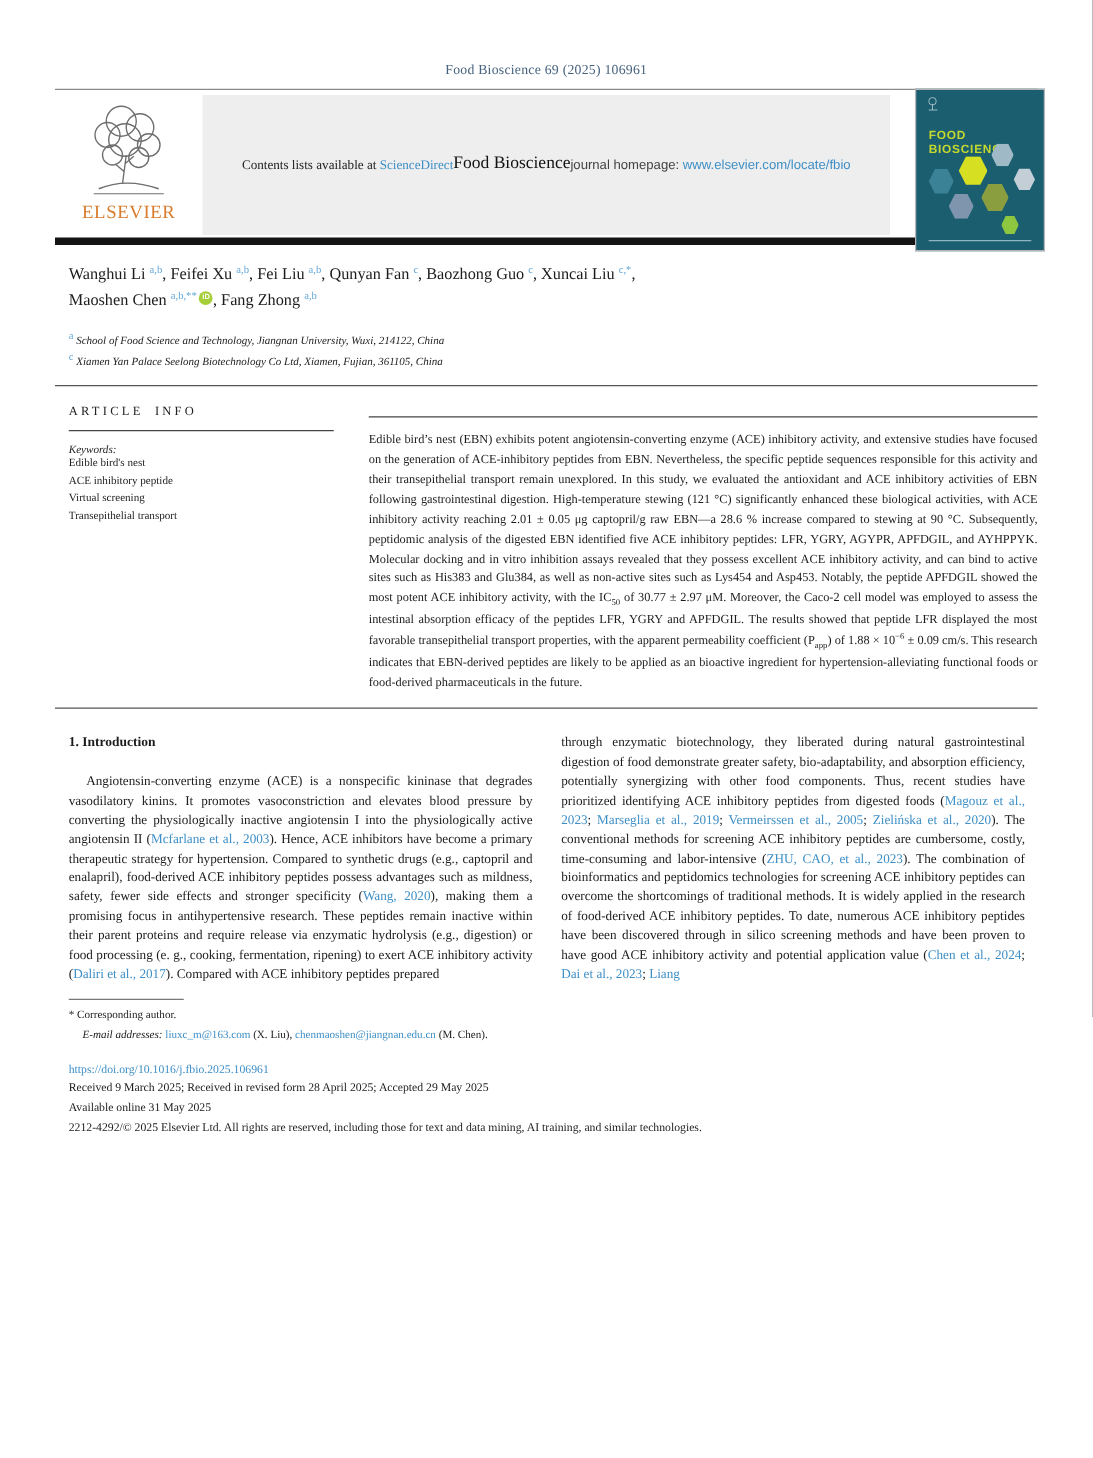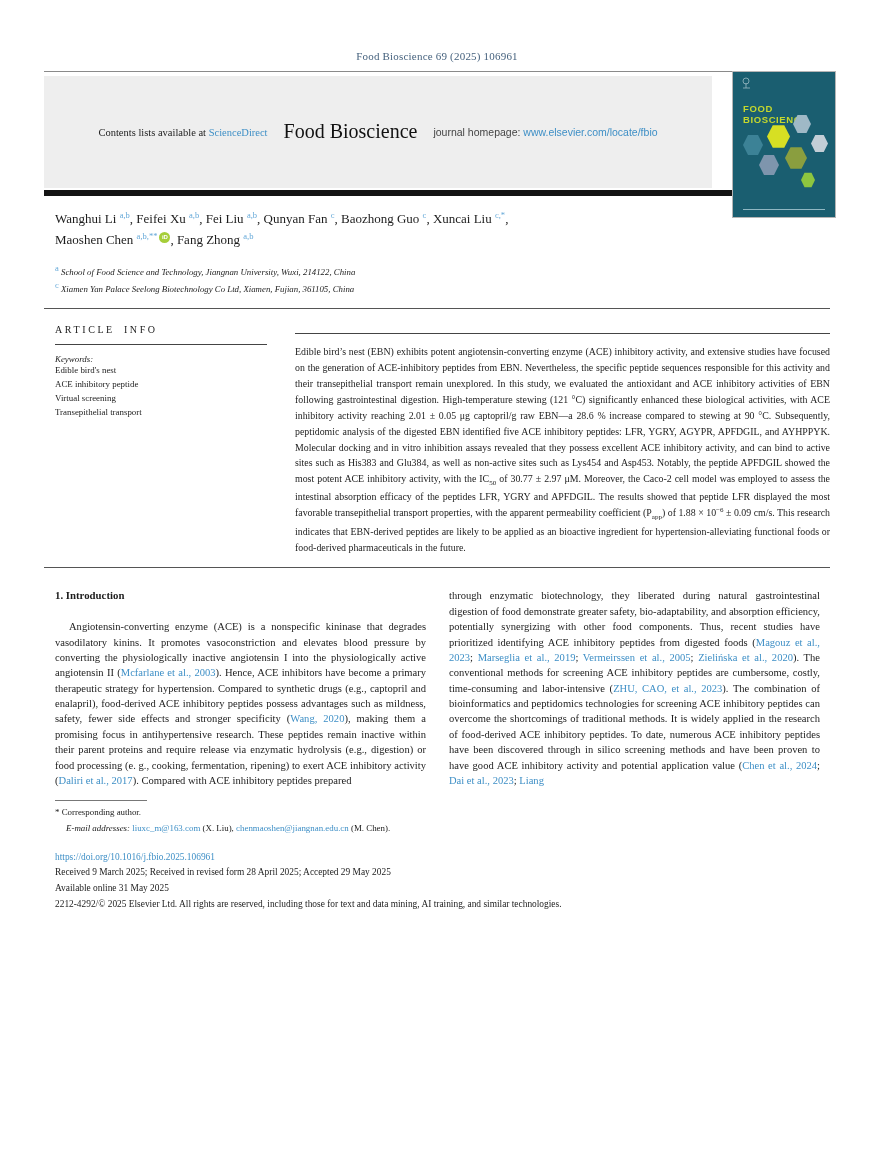--- a/index.html
+++ b/index.html
@@ -10,24 +10,24 @@
     font-family:"Liberation Serif", serif;
   }
   .citation { text-align:center; padding-top:50px; font-size:11px; color:#46627e; letter-spacing:.2px; }
   .toprule { margin:9px 44px 0; border-top:1px solid #8a8a8a; }
   .banner-wrap { position:relative; margin:4px 44px 0; height:112px; }
   .banner-row { display:flex; height:112px; }
   .logo-box { width:118px; background:#fff; display:flex; flex-direction:column; align-items:center; padding-top:3px; }
   .elsevier-label { color:#d97b2d; font-size:15px; letter-spacing:.5px; margin-top:-3px; }
   .banner-center { flex:1; background:#eeeeee; display:flex; flex-direction:row; align-items:center; justify-content:center; margin-right:118px; }
   .contents-line { font-size:10.5px; color:#222; }
-  .journal-name { font-size:20px; margin:9px 16px 11px; color:#111;text-align:right; }
+  .journal-name { font-size:14px; margin:9px 0 11px; color:#111;text-align:right; }
   .homepage-line { font-family:"Liberation Sans", sans-serif; font-size:10.5px; color:#444; }
   .lnk { color:#3e8fc6; cursor:pointer; }
-  .cover { position:absolute; right:-6px; top:-5px; width:104px; height:147px; background:#1a5e70; border:1px solid #b5b5b5; z-index:3; overflow:hidden; }
+  .cover { position:absolute; right:-6px; top:-5px; width:104px; height:130px; background:#1a5e70; border:1px solid #b5b5b5; z-index:3; overflow:hidden; }
   .cover-mark { position:absolute; top:5px; left:7px; width:14px; height:12px; opacity:.8; }
   .cover-title { position:absolute; top:32px; left:10px; font-family:"Liberation Sans", sans-serif; font-weight:bold; font-size:9.5px; line-height:1.15; letter-spacing:.6px; color:#c5d82d; }
   .hex { position:absolute; clip-path:polygon(25% 5%, 75% 5%, 100% 50%, 75% 95%, 25% 95%, 0% 50%); }
   .hex1 { left:10px; top:62px;  width:20px; height:22px; background:#3c8296; }
   .hex2 { left:34px; top:52px;  width:23px; height:25px; background:#d7df23; }
   .hex3 { left:60px; top:42px;  width:18px; height:20px; background:#9fb9c6; }
   .hex4 { left:26px; top:82px;  width:20px; height:22px; background:#7e95ad; }
   .hex5 { left:52px; top:74px;  width:22px; height:24px; background:#8a9e3f; }
   .hex6 { left:78px; top:62px;  width:17px; height:19px; background:#c3ced6; }
   .hex7 { left:68px; top:100px; width:14px; height:16px; background:#8dc63f; }
@@ -66,20 +66,39 @@
 </head>
 <body>
 
 <div class="page" data-interactable="false">
 
   <div class="citation" data-interactable="false">Food Bioscience 69 (2025) 106961</div>
   <div class="toprule" data-interactable="false"></div>
 
   <div class="banner-wrap" data-interactable="false">
     <div class="banner-row">
+      <div class="logo-box" data-interactable="true">
+        <span data-interactable="false">
+          <svg width="76" height="86" viewBox="0 0 76 86">
+            <g fill="none" stroke="#6e6e6e" stroke-width="1.1">
+              <circle cx="32" cy="18" r="12"></circle>
+              <circle cx="47" cy="23" r="11"></circle>
+              <circle cx="21" cy="29" r="10"></circle>
+              <circle cx="54" cy="37" r="9"></circle>
+              <circle cx="35" cy="33" r="13"></circle>
+              <circle cx="25" cy="45" r="8"></circle>
+              <circle cx="46" cy="47" r="8"></circle>
+              <path d="M36 45 L33 68 M35 52 L42 46 M34 58 L27 52"></path>
+              <path d="M14 72 Q36 63 62 72"></path>
+              <path d="M10 76 L66 76" stroke-width="0.9"></path>
+            </g>
+          </svg>
+        </span>
+        <div class="elsevier-label" data-interactable="false">ELSEVIER</div>
+      </div>
       <div class="banner-center" data-interactable="false">
         <div class="contents-line" data-interactable="false">
           <span data-interactable="false">Contents lists available at </span><span class="lnk" data-interactable="true">ScienceDirect</span>
         </div>
         <div class="journal-name" data-interactable="false">Food Bioscience</div>
         <div class="homepage-line" data-interactable="false">
           <span data-interactable="false">journal homepage: </span><span class="lnk" data-interactable="true">www.elsevier.com/locate/fbio</span>
         </div>
       </div>
     </div>

